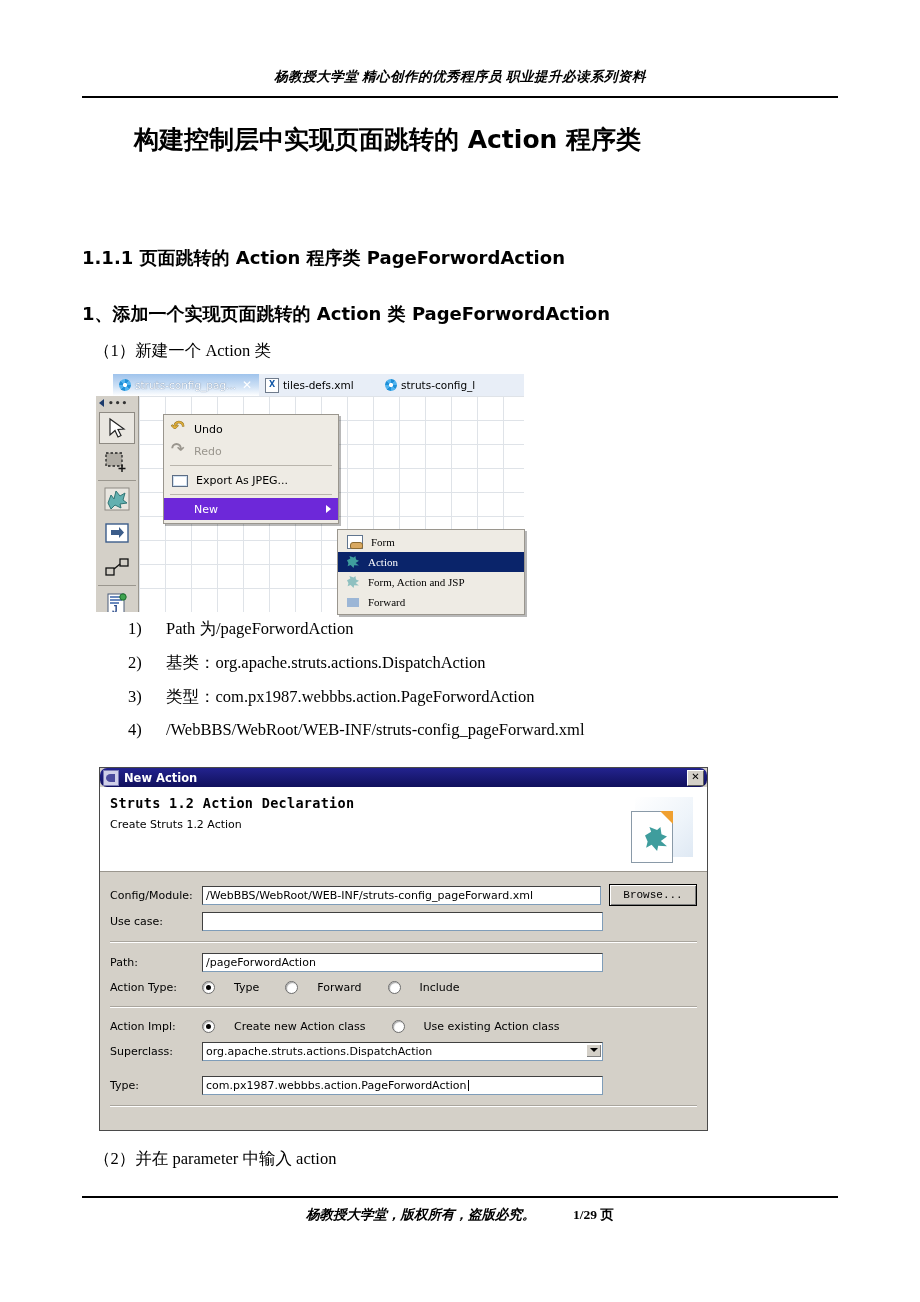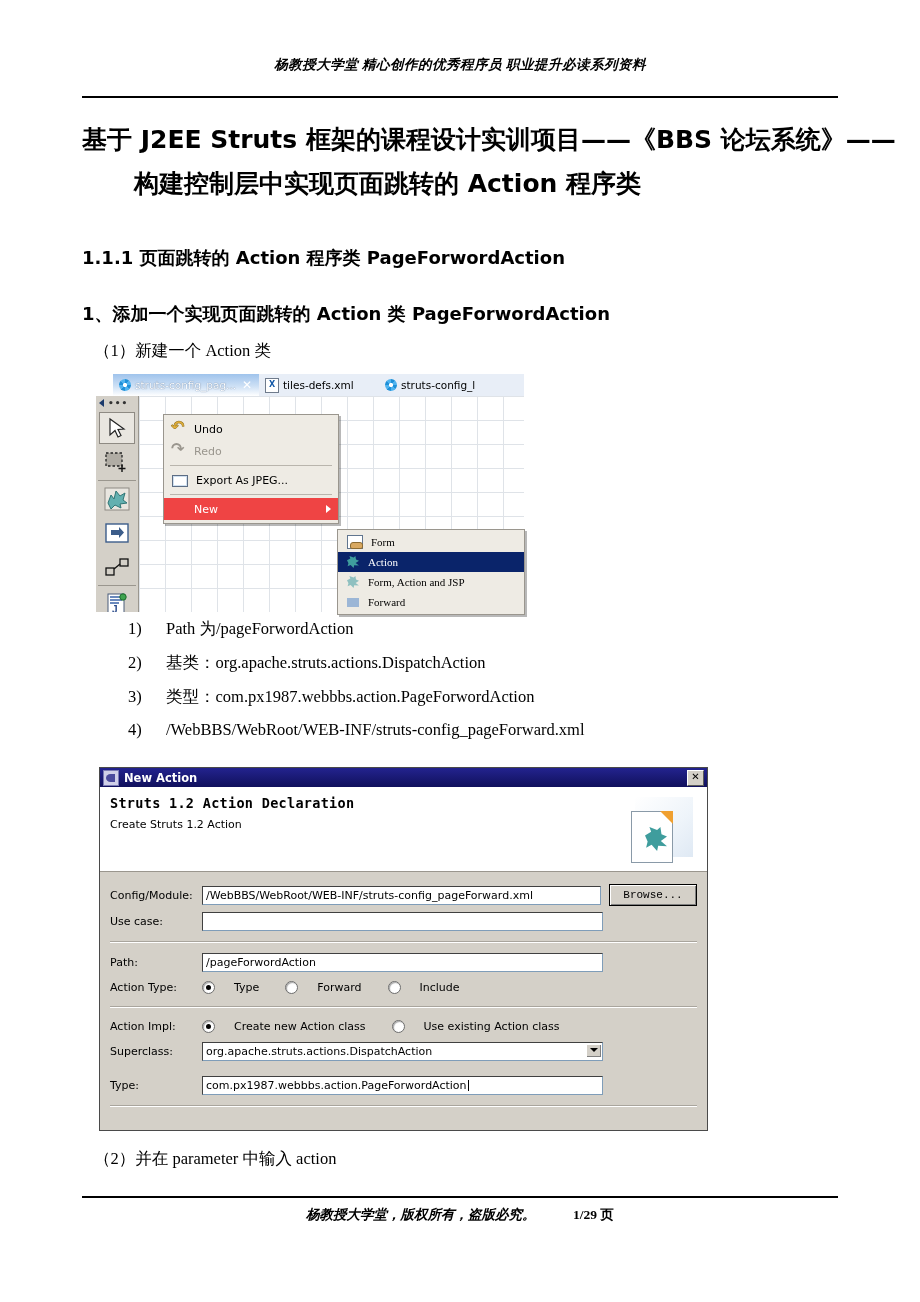--- a/index.html
+++ b/index.html
@@ -18,21 +18,21 @@
 
   .page {
     position: absolute;
     left: 0; top: 0;
     width: 920px; height: 1302px;
   }
 
   
   .doc-header {
     position: absolute;
-    left: 82px; top: 56px;
+    left: 82px; top: 68px;
     width: 756px;
     text-align: center;
     font-family: "Liberation Serif", "DejaVu Serif", serif;
     font-weight: bold;
     font-style: italic;
     font-size: 13.5px;
     letter-spacing: .5px;
     color: #000;
   }
   .rule-top {
@@ -215,21 +215,21 @@
     font-family:"DejaVu Sans","Liberation Sans",sans-serif;
     font-size:11px;
     padding:3px 0;
     z-index:40;
   }
   .mi{
     height:22px; display:flex; align-items:center; gap:8px;
     padding-left:8px; color:#000; position:relative;
   }
   .mi.disabled{ color:#9a968e; }
-  .mi.sel{ background:#ef4444; color:#ffffff; }
+  .mi.sel{ background:#6d28d9; color:#ffffff; }
   .mi-sep{ height:1px; background:#b9b5ad; margin:3px 6px; }
   .submenu-arrow{
     position:absolute; right:7px; top:50%; transform:translateY(-50%);
     width:0;height:0;border-top:4px solid transparent;border-bottom:4px solid transparent;
     border-left:5px solid #ffffff;
   }
   
   .mic{ width:14px;height:14px;flex:0 0 14px; position:relative; }
   .mic.undo::before{
     content:"\21B6"; position:absolute; left:-1px; top:-5px;
@@ -295,21 +295,21 @@
     border:1px solid #4a4a4a;
     font-family:"DejaVu Sans","Liberation Sans",sans-serif;
     font-size:11px;
     color:#000;
     overflow:hidden;
   }
   .dlg-title{
     height:19px; background:#1a1a7a;
     background:linear-gradient(to bottom,#23238e 0%, #10105c 100%);
     display:flex; align-items:center; padding:0 3px;
-    color:#fff; font-weight:bold; font-size:11.5px; gap:5px;
+    color:#fff; font-weight:bold; font-size:11.5px; gap:5px;border-radius:7px;
   }
   .dlg-appicon{
     width:14px;height:14px;background:#cfcfe8;border:1px solid #7a7ab5;
     position:relative;flex:0 0 14px;
   }
   .dlg-appicon::after{
     content:"";position:absolute;left:2px;top:3px;width:9px;height:8px;
     background:#4a4a9c; border-radius:50% 0 0 50%;
   }
   .dlg-close{
@@ -409,21 +409,20 @@
 </style>
 </head>
 <body>
 
 <div class="page">
 
   <div class="doc-header">杨教授大学堂 精心创作的优秀程序员 职业提升必读系列资料</div>
   <div class="rule-top"></div>
 
   <div class="title-block">
-    <div class="title-line l1">基于 J2EE Struts 框架的课程设计实训项目——《BBS 论坛系统》——</div>
     <div class="title-line l2">构建控制层中实现页面跳转的 Action 程序类</div>
   </div>
 
   <div class="h3 s1">1.1.1 页面跳转的 Action 程序类 PageForwordAction</div>
   <div class="h3 s2">1、添加一个实现页面跳转的 Action 类 PageForwordAction</div>
   <div class="para p1">（1）新建一个 Action 类</div>
 
   <div class="shot1">
 
     <div class="tabstrip">

